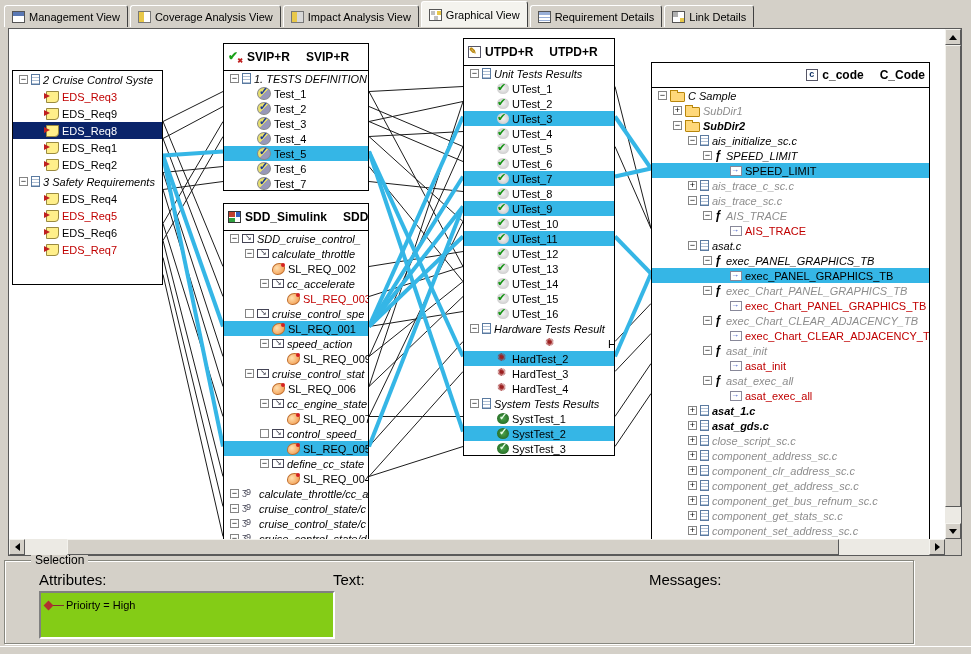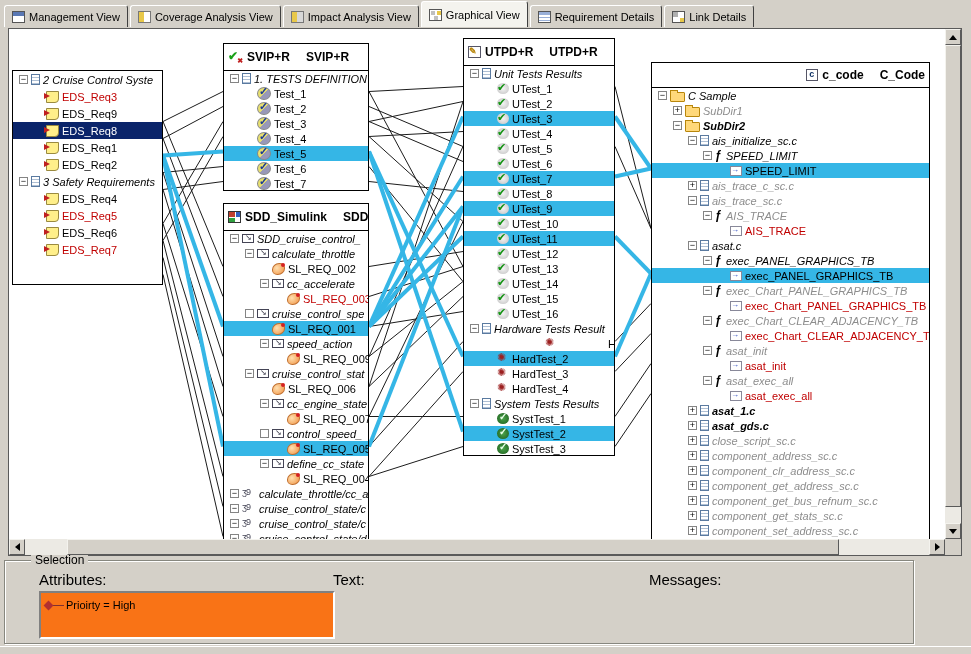--- a/index.html
+++ b/index.html
@@ -100,21 +100,21 @@
   .arr-right{border-top:4px solid transparent;border-bottom:4px solid transparent;border-left:5px solid #000}
   #corner{position:absolute;width:16px;height:16px;background:#d4d0c8;z-index:3}
   
   #selgroup{
     position:absolute;left:4px;top:560px;width:910px;height:84px;
     border:1px solid #87877f;box-shadow:inset 1px 1px 0 #ffffff,1px 1px 0 #ffffff;box-sizing:border-box;
   }
   #selgroup .glabel{position:absolute;top:-8px;left:26px;background:#d4d0c8;padding:0 4px;font-size:12px}
   .flabel{position:absolute;font-size:15px}
   .fbox{position:absolute;border:2px solid;border-color:#808080 #ffffff #ffffff #808080;box-sizing:border-box;overflow:hidden}
-  #attrbox{left:34px;top:30px;width:296px;height:48px;background:#f97316;display:flex;align-items:flex-start;padding:6px 4px;gap:0}
+  #attrbox{left:34px;top:30px;width:296px;height:48px;background:#84cc16;display:flex;align-items:flex-start;padding:6px 4px;gap:0}
   .diamond{width:7px;height:7px;background:#b03030;transform:rotate(45deg);flex:none;margin-top:3px}
   .dline{width:12px;height:1px;background:#803030;flex:none;margin-top:6px}
   #textbox{left:328px;top:30px;width:310px;height:48px;background:#dcd8d0;padding:3px 5px;font-size:12px;line-height:15px}
   #msgbox{left:644px;top:30px;width:298px;height:48px;background:#fff;padding:4px 5px;font-size:12px}
   #msgbox .msb{position:absolute;right:0;top:0;width:16px;height:44px;background:#eceae4}
   
   #statusbar{position:absolute;left:0;top:646px;width:971px;height:8px;background:#d4d0c8;border-top:1px solid #fff}
 </style>
 </head>
 <body>

